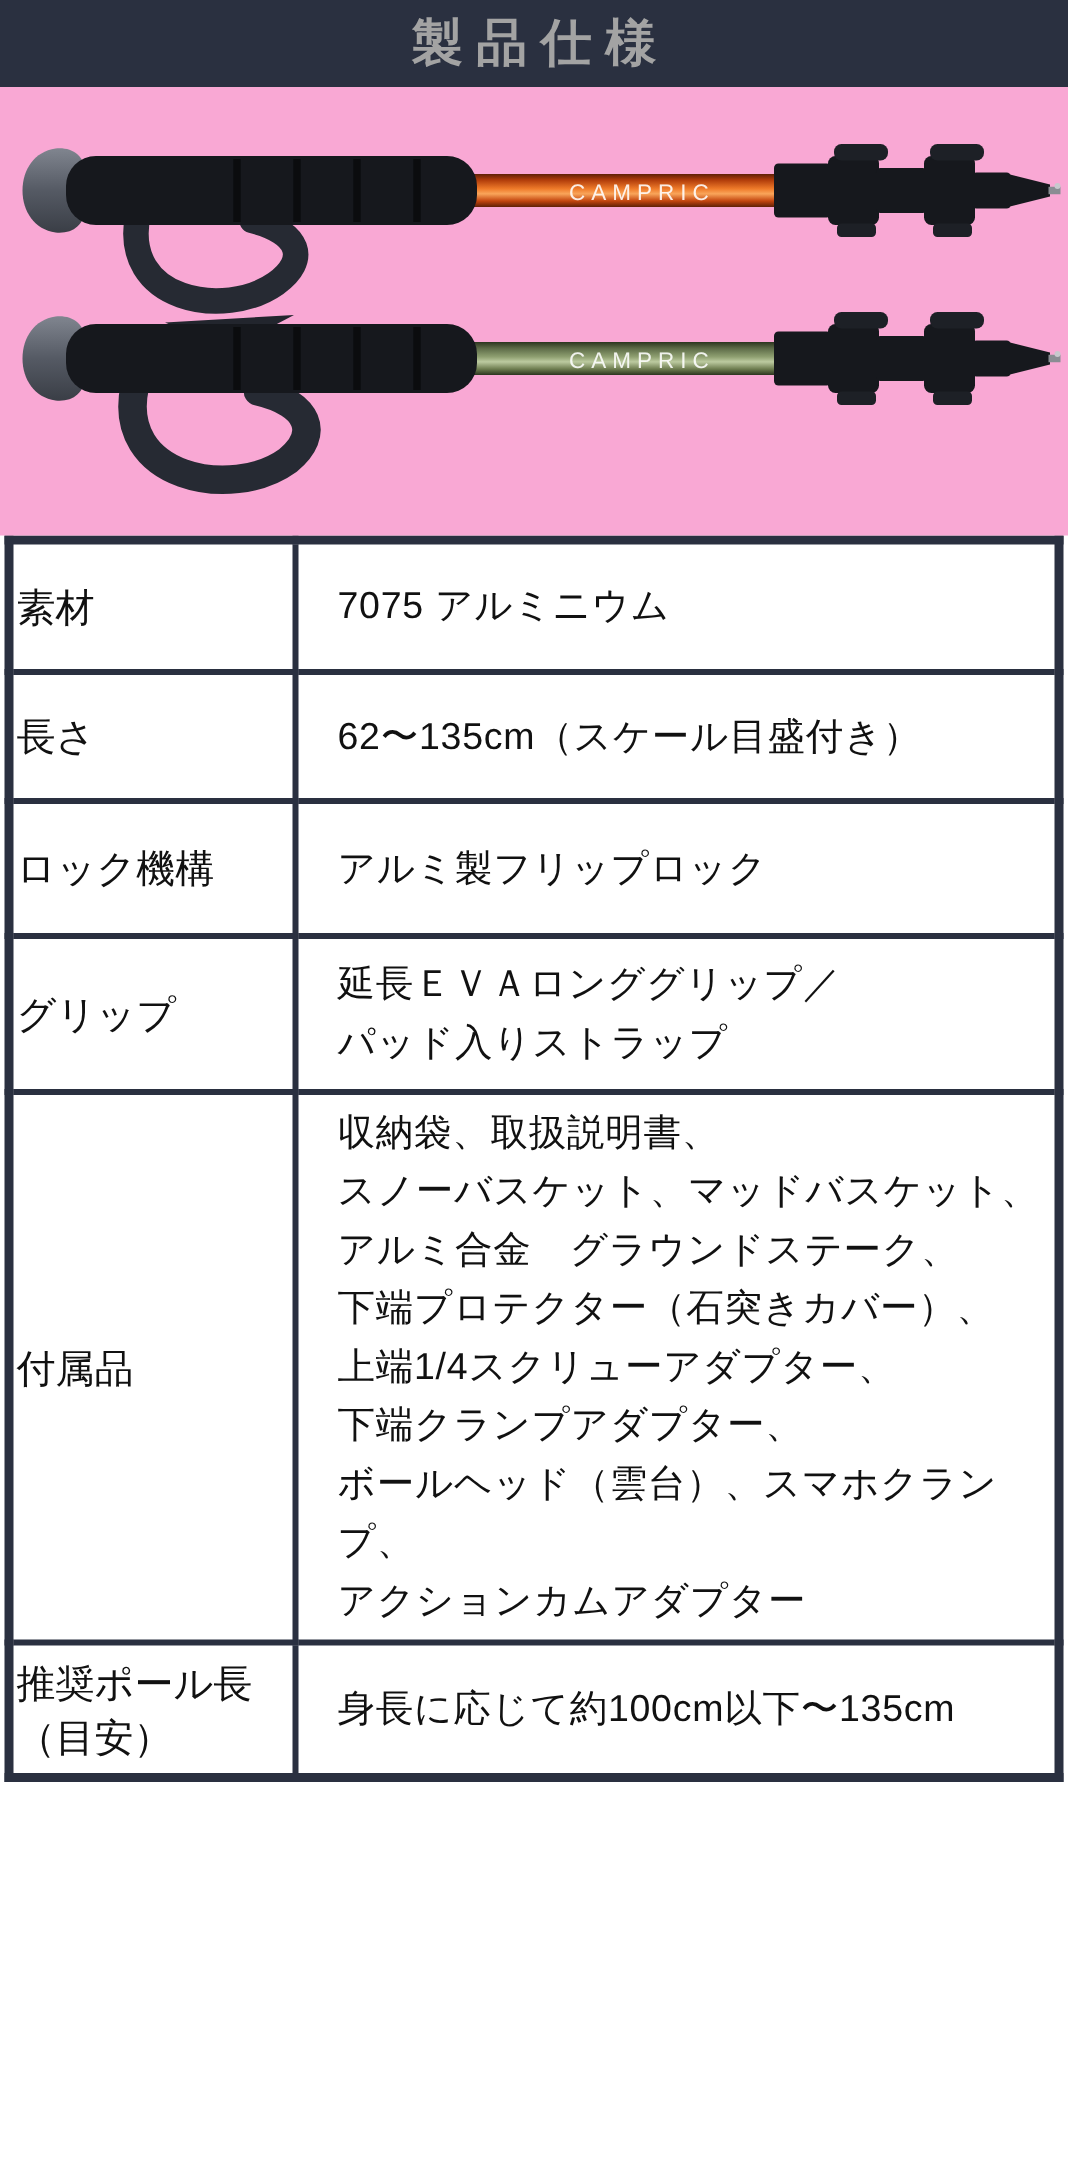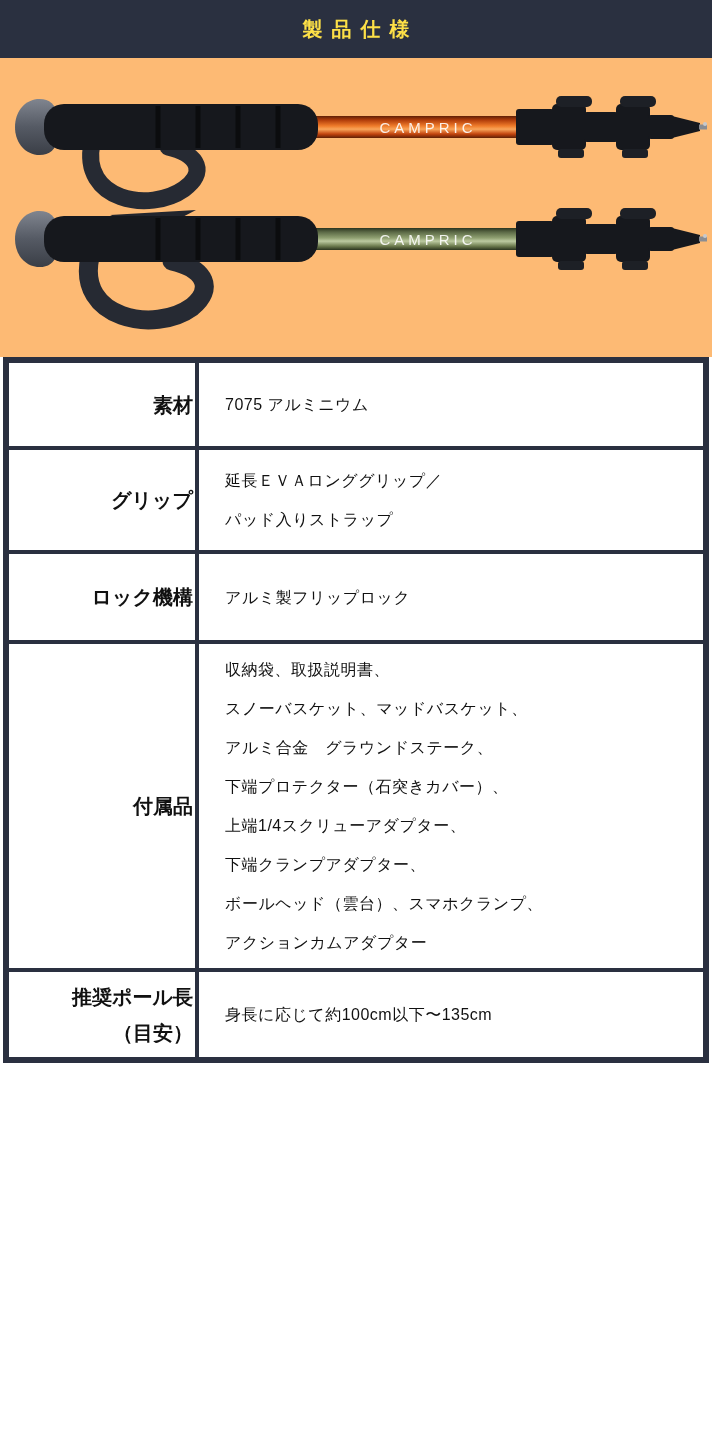--- a/index.html
+++ b/index.html
@@ -10,58 +10,58 @@
     color:#111;
     overflow:hidden;
   }
   
   .header{
     width:712px;height:58px;
     background:#2a3040;
     display:flex;align-items:center;justify-content:center;
   }
   .header .title{
-    color:#fde047;
-    font-size:20px;
+    color:#a3a3a3;
+    font-size:34px;
     font-weight:bold;
     letter-spacing:9px;
     padding-left:9px; 
     white-space:nowrap;
   }
   
   .figure{
     width:712px;height:299px;
-    background:#fdba74;
+    background:#f9a8d4;
     position:relative;
   }
   .figure svg{display:block;}
   
   .spec-wrap{padding:0 3px;}
   table.spec{
     border-collapse:collapse;
     width:706px;
     table-layout:fixed;
     background:#ffffff;
     border:6px solid #2a3040;
   }
   table.spec th, table.spec td{
     border:4px solid #2a3040;
     vertical-align:middle;
     white-space:pre-line;
   }
   table.spec th{
     width:182px;
-    font-size:20px;
-    font-weight:bold;
-    text-align:right;
+    font-size:26px;
+    font-weight:normal;
+    text-align:left;
     line-height:36px;
     padding:0 2px;
   }
   table.spec td{
-    font-size:16px;
+    font-size:25px;
     font-weight:400;
     text-align:left;
     padding:6px 10px 6px 26px;
     line-height:39px;
     letter-spacing:0.5px;
   }
 </style>
 </head>
 <body>
 
@@ -144,28 +144,32 @@
   </svg>
 </div>
 
 <div class="spec-wrap">
   <table class="spec">
     <tbody>
       <tr style="height:88px">
         <th>素材</th>
         <td>7075 アルミニウム</td>
       </tr>
+      <tr style="height:86px">
+        <th>長さ</th>
+        <td>62〜135cm（スケール目盛付き）</td>
+      </tr>
+      <tr style="height:90px">
+        <th>ロック機構</th>
+        <td>アルミ製フリップロック</td>
+      </tr>
       <tr style="height:104px">
         <th>グリップ</th>
         <td>延長ＥＶＡロンググリップ／
 パッド入りストラップ</td>
-      </tr>
-      <tr style="height:90px">
-        <th>ロック機構</th>
-        <td>アルミ製フリップロック</td>
       </tr>
       <tr style="height:314px">
         <th>付属品</th>
         <td>収納袋、取扱説明書、
 スノーバスケット、マッドバスケット、
 アルミ合金　グラウンドステーク、
 下端プロテクター（石突きカバー）、
 上端1/4スクリューアダプター、
 下端クランプアダプター、
 ボールヘッド（雲台）、スマホクランプ、

